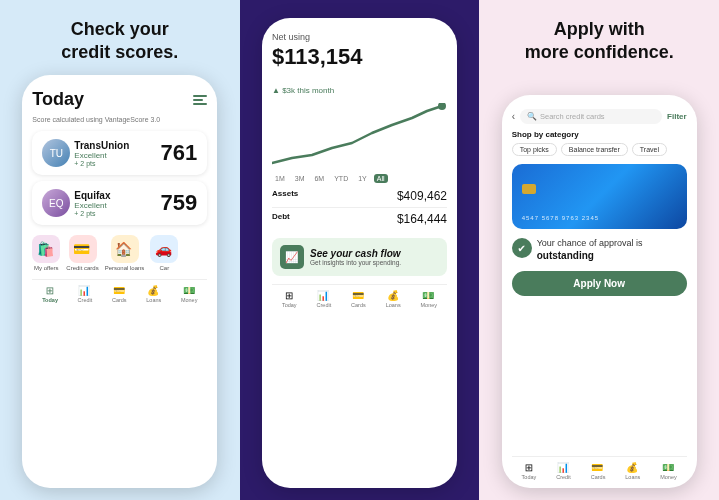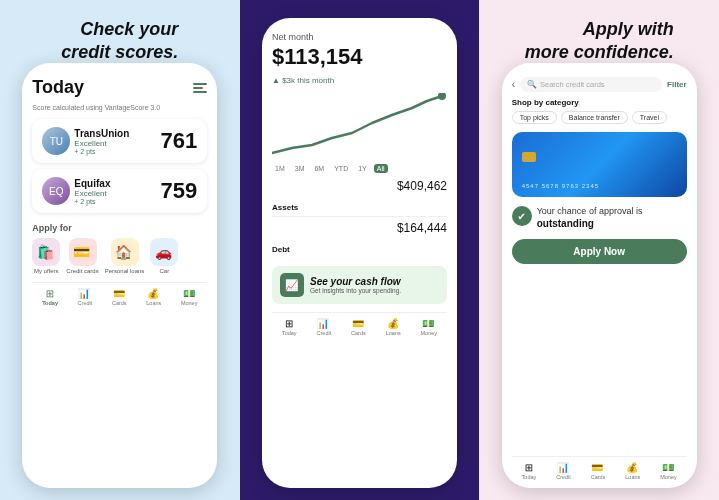--- a/index.html
+++ b/index.html
@@ -15,29 +15,28 @@
       flex: 1;
       display: flex;
       flex-direction: column;
       align-items: center;
       padding: 18px 12px 12px;
       position: relative;
     }
 
     .panel-1 { background: #d6eaf8; }
     .panel-2 { background: #2d1b69; }
-    .panel-3 { background: #f8e8f0; }
+    .panel-3 { background: #f8e8f0; gap: 20px; }
 
     .panel-title {
       font-size: 18px;
       font-weight: 700;
-      text-align: right;
-      margin-bottom: 0;
+      text-align: center;
+      margin-bottom: 12px;
       line-height: 1.25;
-      font-style: italic;
     }
     .panel-1 .panel-title { color: #111; }
     .panel-2 .panel-title { color: #fff; }
     .panel-3 .panel-title { color: #111; }
 
     
     .phone {
       background: #fff;
       border-radius: 28px;
       width: 195px;
@@ -148,21 +147,21 @@
       gap: 1px;
     }
     .nav-icon { font-size: 10px; }
     .nav-label { font-size: 5.5px; color: #777; }
     .nav-item.active .nav-label { color: #4a7c5c; font-weight: 700; }
     .nav-item.active .nav-icon { color: #4a7c5c; }
 
     
     .phone-2 { background: #fff; }
     .net-worth-label { font-size: 9px; color: #555; margin-bottom: 2px; }
-    .net-worth-value { font-size: 22px; font-weight: 900; color: #111; margin-bottom: 6px; }
+    .net-worth-value { font-size: 22px; font-weight: 900; color: #111; margin-bottom: 16px; }
     .net-worth-change { font-size: 8px; color: #4a7c5c; margin-bottom: 8px; }
 
     .chart-area {
       width: 100%;
       height: 65px;
       margin-bottom: 6px;
       position: relative;
     }
     .chart-tabs {
       display: flex;
@@ -180,21 +179,21 @@
       color: #fff;
     }
 
     .finance-row {
       display: flex;
       justify-content: space-between;
       margin-bottom: 4px;
       padding-bottom: 4px;
       border-bottom: 1px solid #eee;
     }
-    .finance-label { font-size: 8px; color: #111; font-weight: 600; margin-top: 24px; }
+    .finance-label { font-size: 8px; color: #111; font-weight: 600; }
     .finance-value { font-size: 12px; color: #111; font-weight: 400; }
 
     .cash-flow-card {
       background: #e8f5e9;
       border-radius: 8px;
       padding: 7px 8px;
       display: flex;
       align-items: center;
       gap: 6px;
       margin-top: 4px;
@@ -347,21 +346,20 @@
         <div>
           <div class="score-bureau">Equifax</div>
           <div class="score-rating">Excellent</div>
           <div class="score-pts">+ 2 pts</div>
         </div>
       </div>
       <div class="score-number">759</div>
     </div>
 
     <div class="apply-section">
-      <div class="apply-label">Apply for</div>
       <div class="apply-icons">
         <div class="apply-item">
           <div class="apply-icon-box" style="background:#f5e0f0;">🛍️</div>
           <div class="apply-icon-text">My offers</div>
         </div>
         <div class="apply-item">
           <div class="apply-icon-box" style="background:#ffe0e0;">💳</div>
           <div class="apply-icon-text">Credit cards</div>
         </div>
         <div class="apply-item">
@@ -395,21 +393,21 @@
       <div class="nav-item">
         <div class="nav-icon">💵</div>
         <div class="nav-label">Money</div>
       </div>
     </div>
   </div>
 </div>
 
 <div class="panel panel-2">
   <div class="phone phone-2">
-    <div class="net-worth-label">Net month</div>
+    <div class="net-worth-label">Net using</div>
     <div class="net-worth-value">$113,154</div>
     <div class="net-worth-change">▲ $3k this month</div>
 
     <div class="chart-area">
       <svg width="100%" height="65" viewBox="0 0 175 65" preserveAspectRatio="none">
         <polyline points="0,60 20,55 40,52 60,45 80,40 100,30 120,22 140,15 155,8 170,3" fill="none" stroke="#4a7c5c" stroke-width="2.5" stroke-linecap="round" stroke-linejoin="round"></polyline>
         <circle cx="170" cy="3" r="4" fill="#4a7c5c"></circle>
       </svg>
     </div>
 

